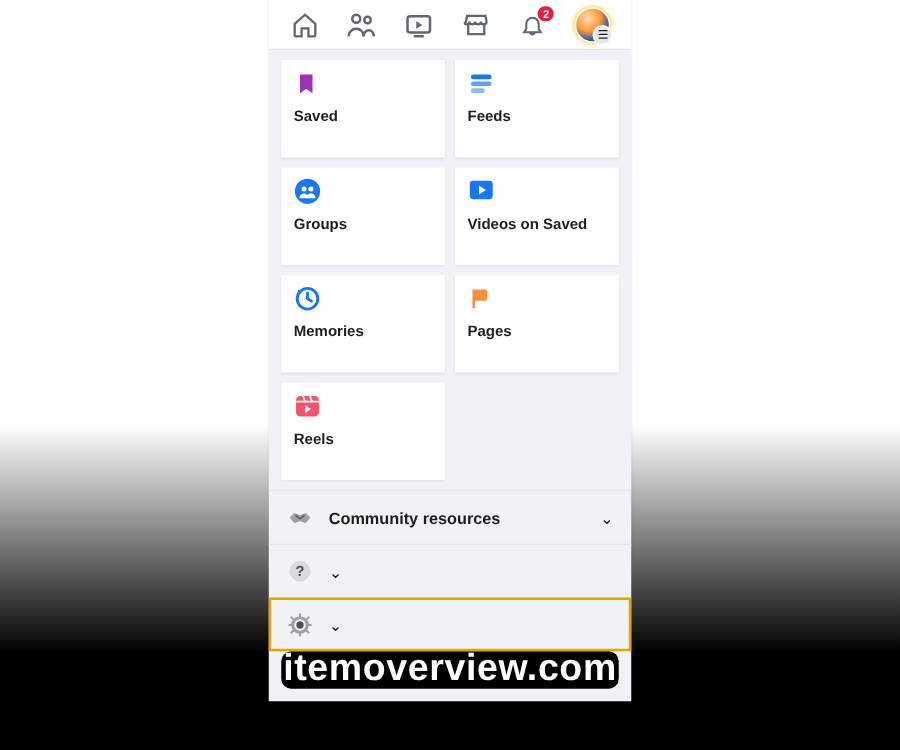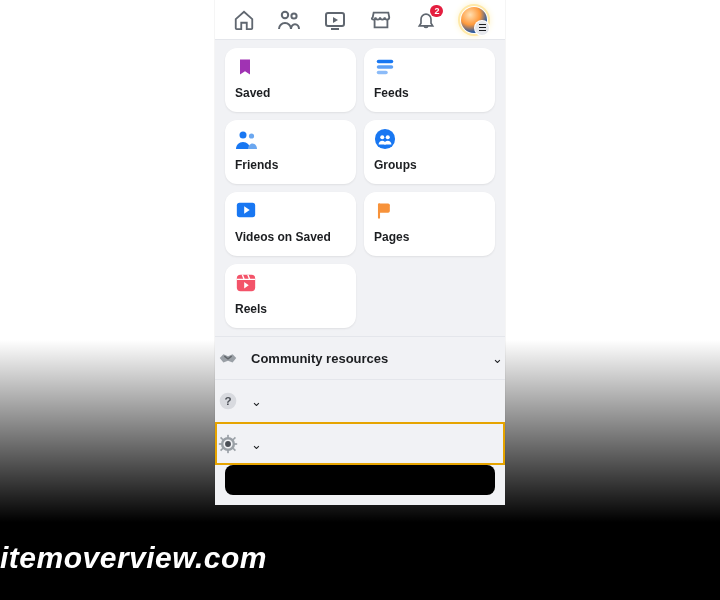--- a/index.html
+++ b/index.html
@@ -60,41 +60,41 @@
   .active-ring { box-shadow: 0 0 0 2px #ffe9a8, 0 0 6px 2px #fff3c9; border-radius:50%; padding:1px;}
 
   .grid {
     display:grid;
     grid-template-columns: 1fr 1fr;
     gap:8px;
     padding:8px 10px;
   }
   .card {
     background:#fff;
-    border-radius:12px;
-    padding:8px 10px 12px 10px;
+    border-radius:0;
+    padding:8px 10px 26px 10px;
     box-shadow: 0 1px 2px rgba(0,0,0,.08);
   }
   .card .ico { width:24px; height:24px; margin-bottom:6px; }
   .card .lbl { font-size:12px; font-weight:600; color:#1c1e21; }
 
   .see-more {
     margin:4px 10px 8px 10px;
     background:#e4e6eb;
     border-radius:6px;
     text-align:center;
     font-size:12.5px;
     font-weight:600;
     color:#1c1e21;
     padding:9px 0;
   }
 
   .row {
     display:flex; align-items:center;
-    padding:10px 2px;
+    padding:10px 14px;
     border-top:1px solid #e4e6eb;
   }
   .row .ric { width:22px; height:22px; margin-right:12px; display:flex; align-items:center; justify-content:center;}
   .row .rlbl { flex:1; font-size:13px; font-weight:600; color:#1c1e21;}
   .row .chev { font-size:13px; color:#1c1e21; }
   .row.highlight { outline:2px solid #e6a400; outline-offset:-2px; }
 
   .logout {
     text-align:center; font-size:12.5px; font-weight:600;
     padding:10px 0 2px 0;
@@ -104,28 +104,27 @@
     margin:0 10px 10px 10px;
     height:30px;
     background:#000;
     border-radius:8px;
   }
 
   .watermark {
     position:absolute;
     left:0; right:0;
     top:518px;
+    text-align:center;
     color:#fff;
     font-weight:800;
-    font-style:italic;
     font-size:30px;
     letter-spacing:.5px;
     z-index:3;
     font-family: Arial, sans-serif;
-    margin-top: 23px;
   }
 </style>
 </head>
 <body>
 
 <div class="gradient-overlay"></div>
 
 <div class="phone">
 
   <div class="topnav">
@@ -182,44 +181,43 @@
     </div>
     <div class="card">
       <div class="ico"><svg width="22" height="22" viewBox="0 0 24 24">
             <rect x="3" y="4" width="18" height="4" rx="2" fill="#1877f2"></rect>
             <rect x="3" y="10" width="18" height="4" rx="2" fill="#1877f2" opacity=".7"></rect>
             <rect x="3" y="16" width="12" height="4" rx="2" fill="#1877f2" opacity=".5"></rect>
           </svg></div>
       <div class="lbl">Feeds</div>
     </div>
     <div class="card">
-      <div class="ico"><svg width="24" height="22" viewBox="0 0 24 22">
-            <circle cx="8" cy="7" r="3.5" fill="#1877f2"></circle>
-            <circle cx="16.5" cy="8" r="2.6" fill="#6ba7f0"></circle>
-            <path d="M1 21c0-4 3-7 7-7s7 3 7 7" fill="#1877f2"></path>
-            <path d="M13 21c0-3 2-5.5 4.5-5.5s4.5 2.5 4.5 5.5" fill="#6ba7f0"></path>
-          </svg></div>
-      <div class="lbl">Friends</div>
-    </div>
-    <div class="card">
       <div class="ico"><svg width="22" height="22" viewBox="0 0 24 24">
             <circle cx="12" cy="12" r="11" fill="#1877f2"></circle>
             <circle cx="9" cy="10" r="2.2" fill="#fff"></circle>
             <circle cx="15" cy="10" r="2.2" fill="#fff"></circle>
             <path d="M5 18c0-2.5 2-4 4-4s4 1.5 4 4" fill="#fff"></path>
             <path d="M11 18c0-2.5 2-4 4-4s4 1.5 4 4" fill="#fff"></path>
           </svg></div>
       <div class="lbl">Groups</div>
     </div>
     <div class="card">
       <div class="ico"><svg width="22" height="20" viewBox="0 0 24 20">
             <rect x="2" y="2" width="20" height="16" rx="3" fill="#1877f2"></rect>
             <path d="M10 6l6 4-6 4V6z" fill="#fff"></path>
           </svg></div>
       <div class="lbl">Videos on Saved</div>
+    </div>
+    <div class="card">
+      <div class="ico"><svg width="22" height="22" viewBox="0 0 24 24">
+            <circle cx="12" cy="12" r="9" fill="none" stroke="#1877f2" stroke-width="2.5"></circle>
+            <path d="M12 7v5l3.5 2" stroke="#1877f2" stroke-width="2.5" fill="none" stroke-linecap="round"></path>
+            <path d="M4 4l-1 4 4-1" fill="#1877f2"></path>
+          </svg></div>
+      <div class="lbl">Memories</div>
     </div>
     <div class="card">
       <div class="ico"><svg width="20" height="22" viewBox="0 0 24 24">
             <path d="M6 3v18" stroke="#f7923a" stroke-width="2.5"></path>
             <path d="M6 3h11c1 0 2 1 2 2v7c0 1-1 2-2 2H6V3z" fill="#f7923a"></path>
           </svg></div>
       <div class="lbl">Pages</div>
     </div>
     <div class="card">
       <div class="ico"><svg width="22" height="22" viewBox="0 0 24 24">

